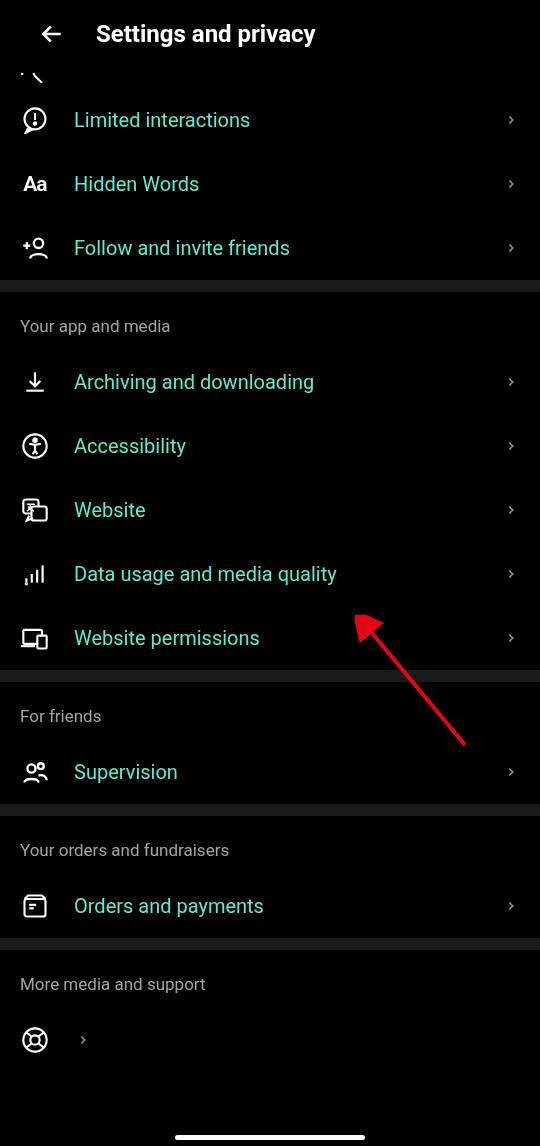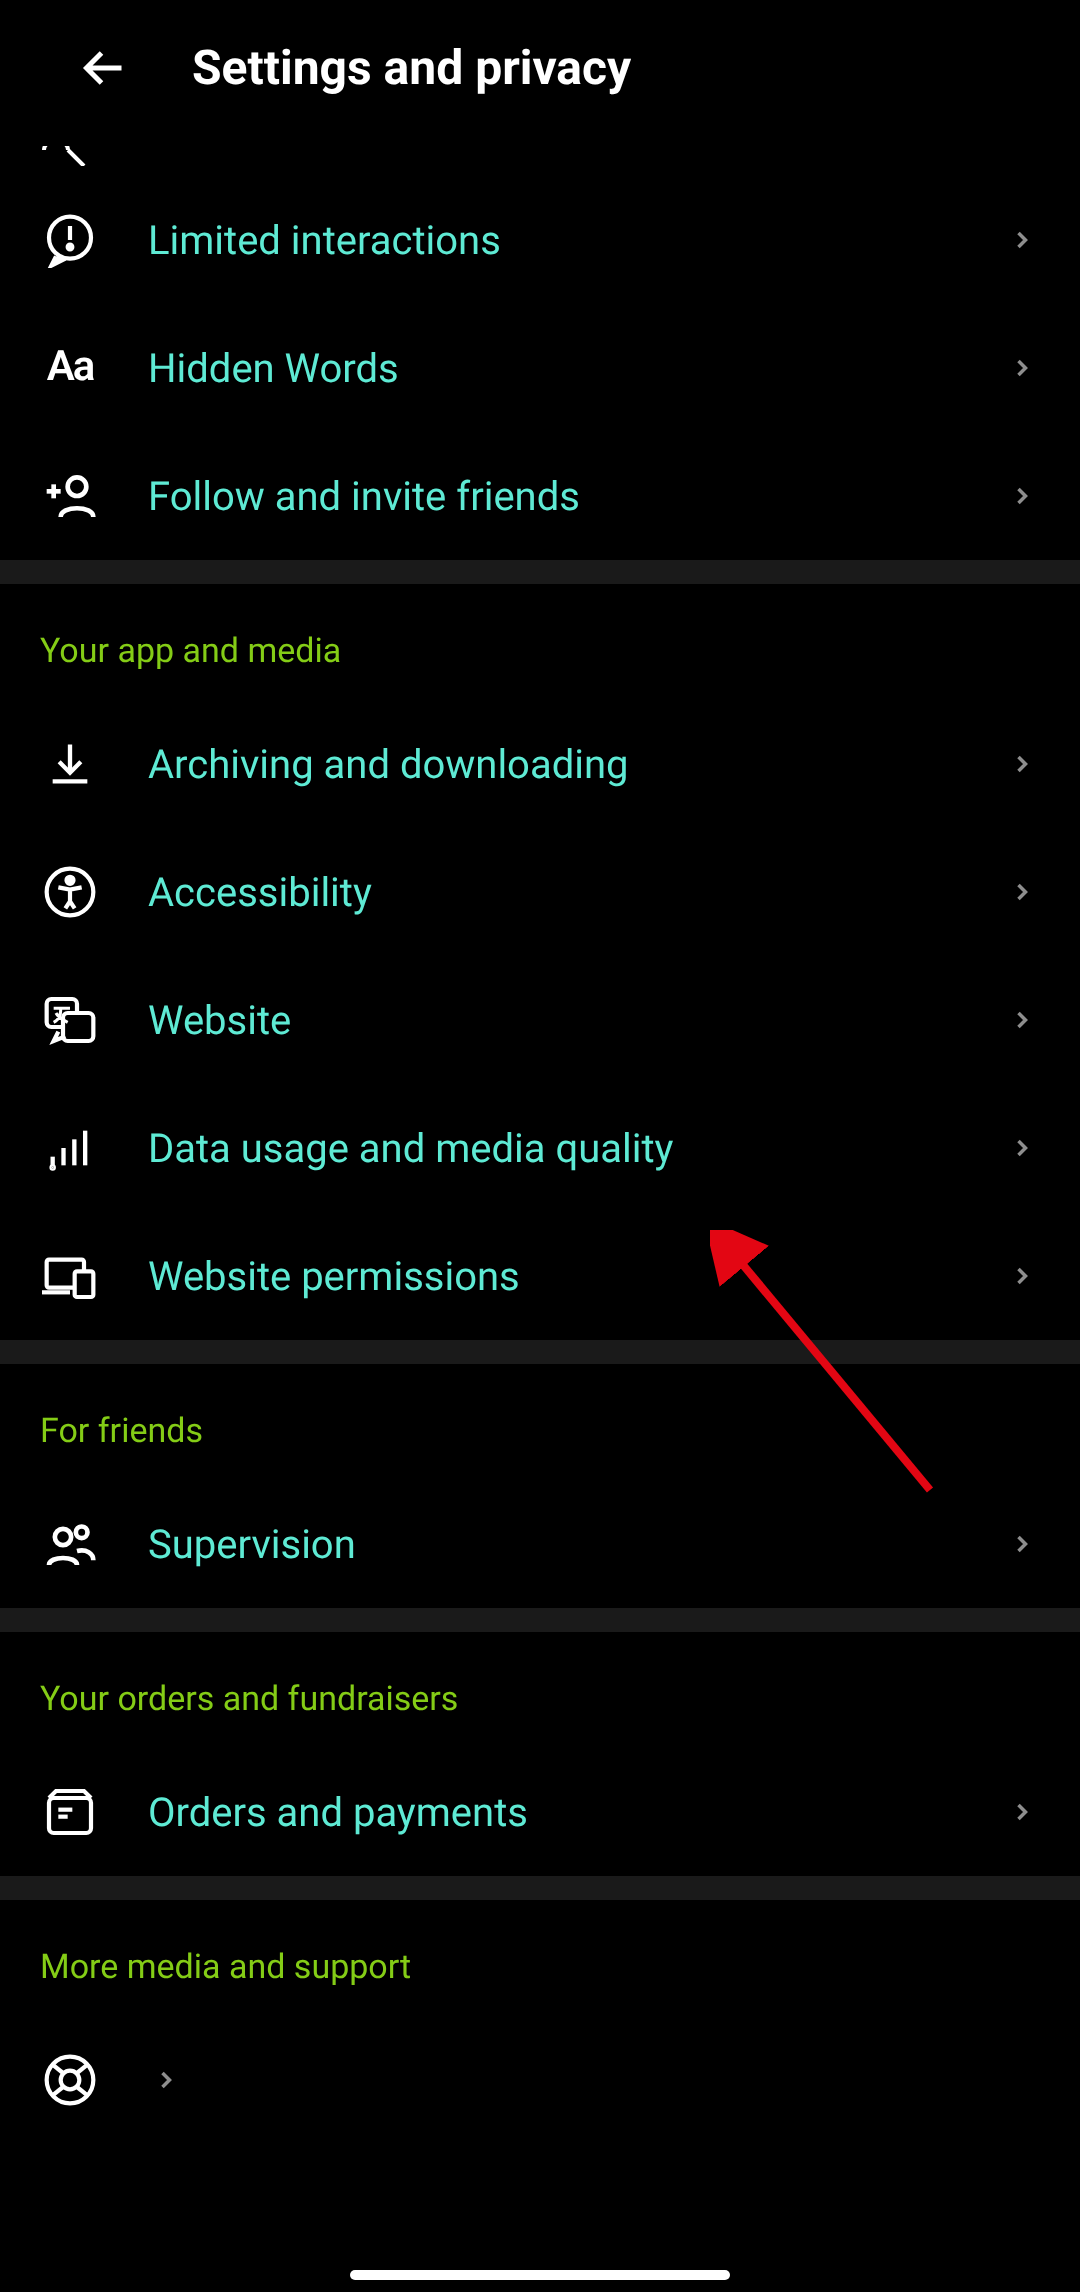--- a/index.html
+++ b/index.html
@@ -63,21 +63,21 @@
       align-items: center;
       justify-content: center;
       flex-shrink: 0;
     }
     .section-divider {
       height: 12px;
       background: #1a1a1a;
     }
     .section-header {
       font-size: 17px;
-      color: #84cc16;
+      color: #a3a3a3;
       padding: 24px 20px 14px 20px;
     }
     .partial-search {
       height: 10px;
       margin-left: 20px;
       margin-bottom: 10px;
     }
     .arrow-annotation {
       position: absolute;
       left: 355px;

